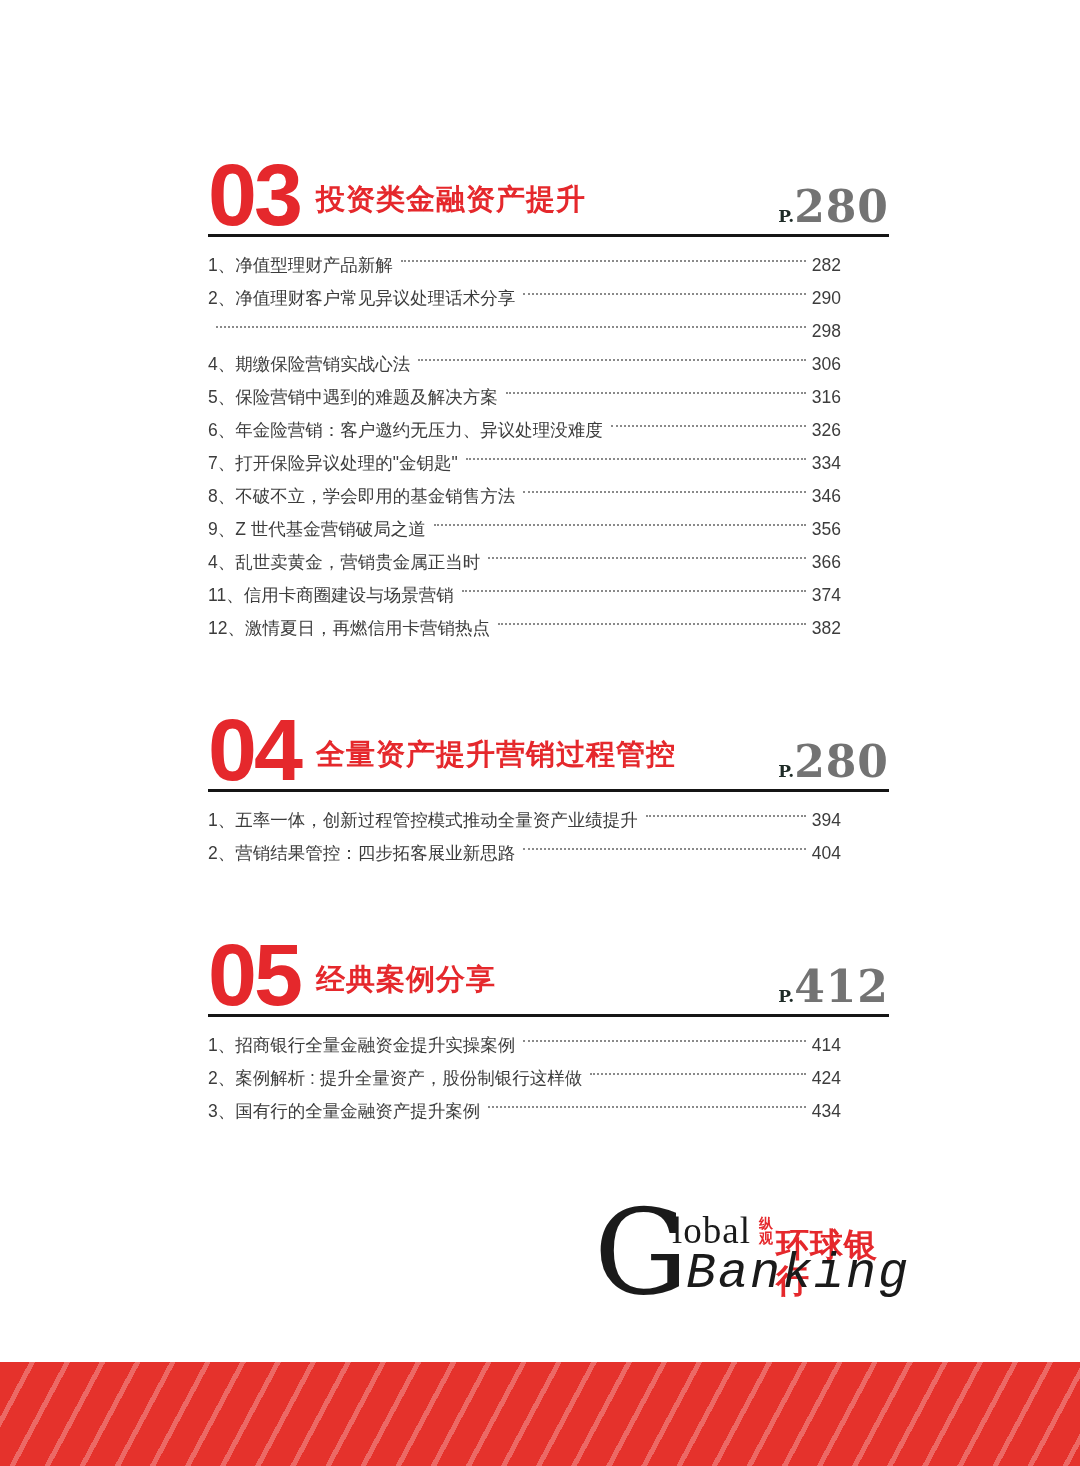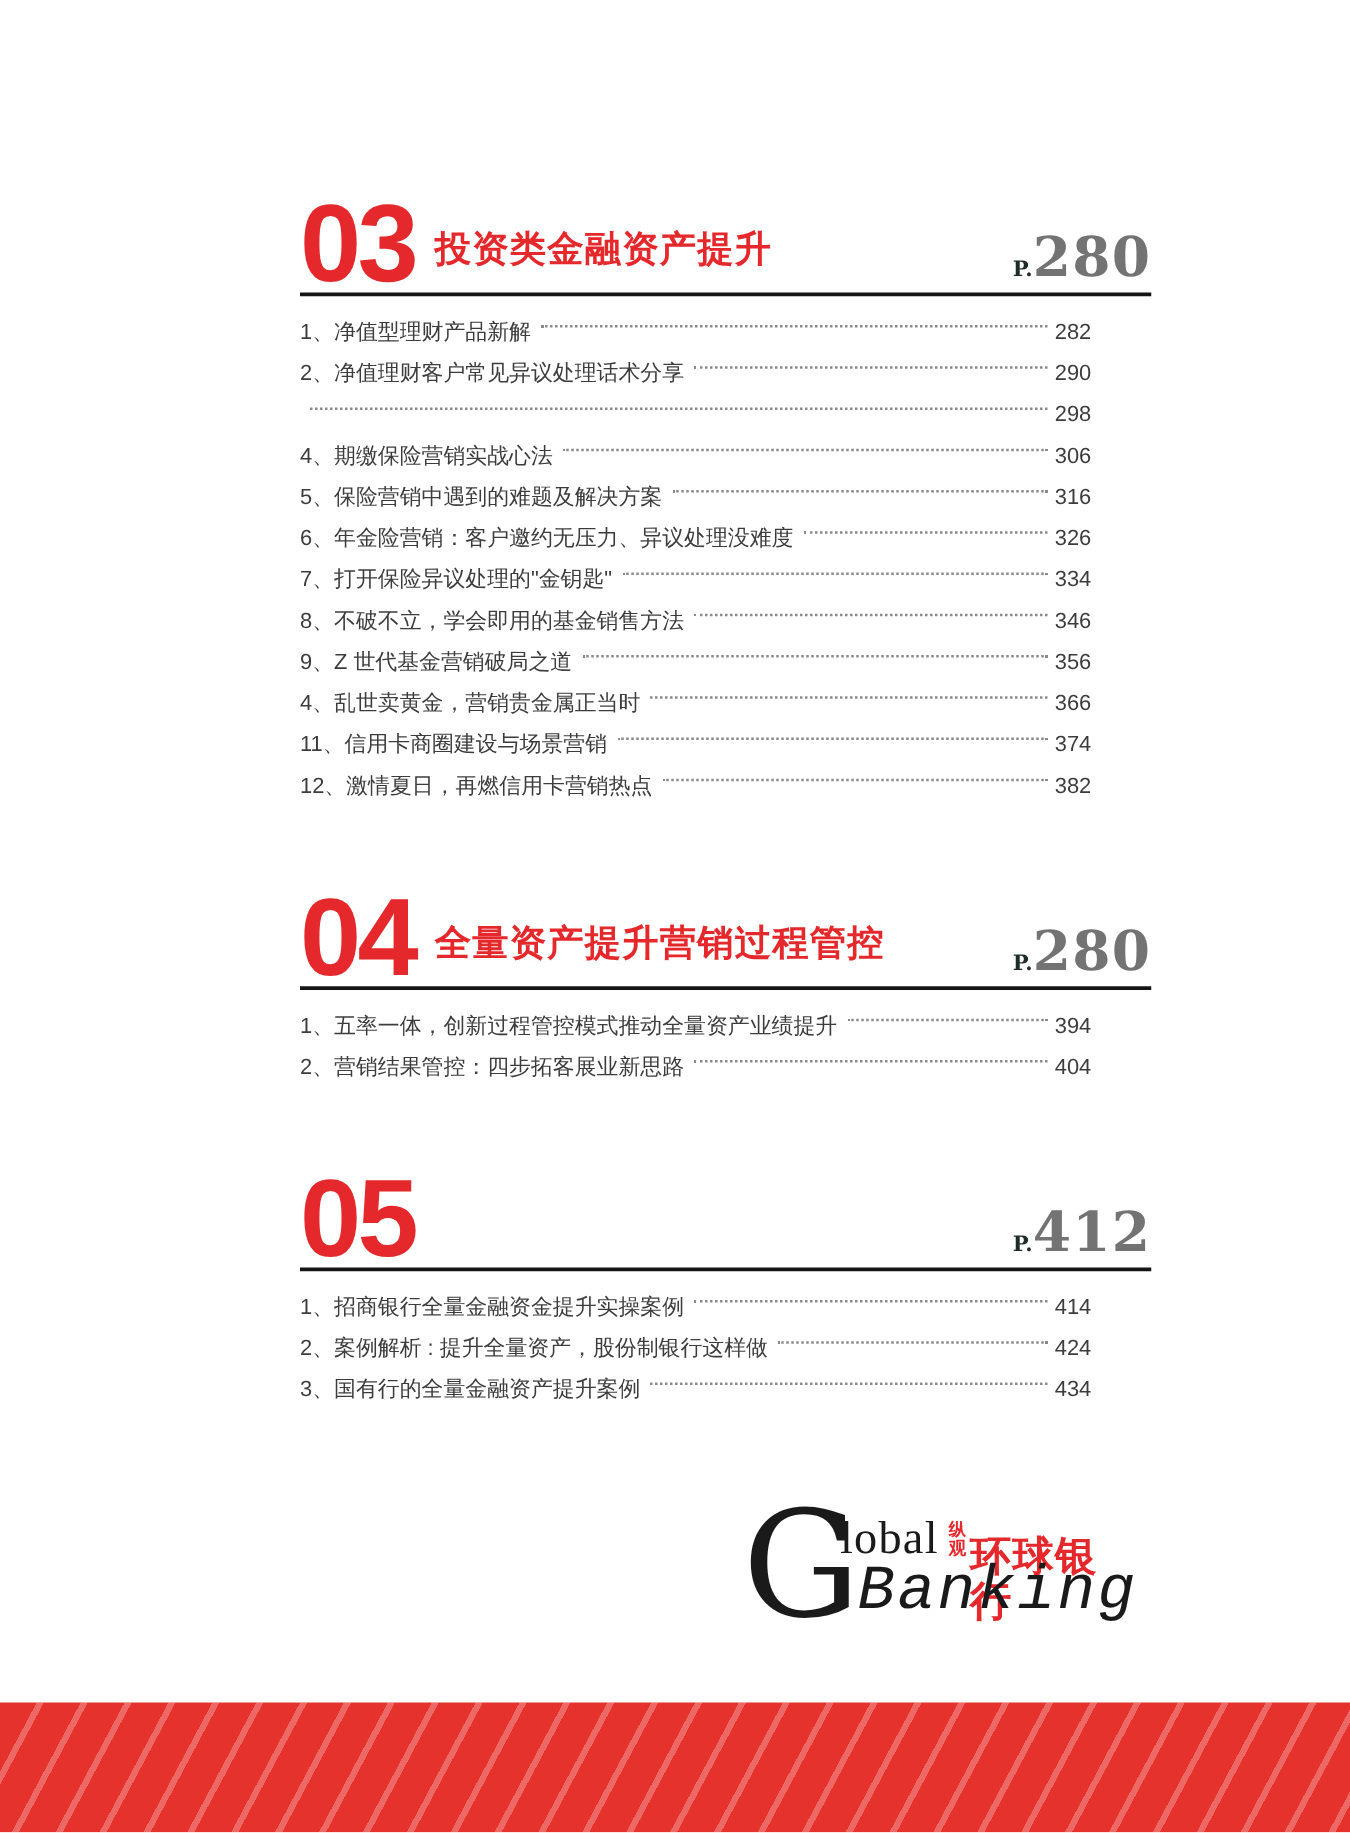--- a/index.html
+++ b/index.html
@@ -6,21 +6,21 @@
   html,body { background:#ffffff; }
   .page {
     position:relative;
     width:1080px; height:1466px;
     background:#ffffff;
     overflow:hidden;
     font-family:"Liberation Sans", sans-serif;
   }
   .content {
     position:absolute;
-    left:240px; top:162px;
+    left:208px; top:162px;
     width:681px;
   }
   .section { margin-bottom:72px; }
   .section-header {
     display:flex;
     align-items:flex-end;
     border-bottom:3px solid #151515;
     padding-bottom:6px;
   }
   .section-number {
@@ -249,20 +249,21 @@
             <span class="toc-label">2、营销结果管控：四步拓客展业新思路</span>
             <span class="toc-dots"></span>
             <span class="toc-page">404</span>
           </div>
       </div>
     </section>
 
     <section class="section">
       <div class="section-header">
         <span class="section-number">05</span>
+        <span class="section-title">经典案例分享</span>
         <span class="section-pageref">
             <span class="pref">P.</span>
             <span class="pnum">412</span>
           </span>
       </div>
       <div class="toc">
         <div class="toc-row">
             <span class="toc-label">1、招商银行全量金融资金提升实操案例</span>
             <span class="toc-dots"></span>
             <span class="toc-page">414</span>

